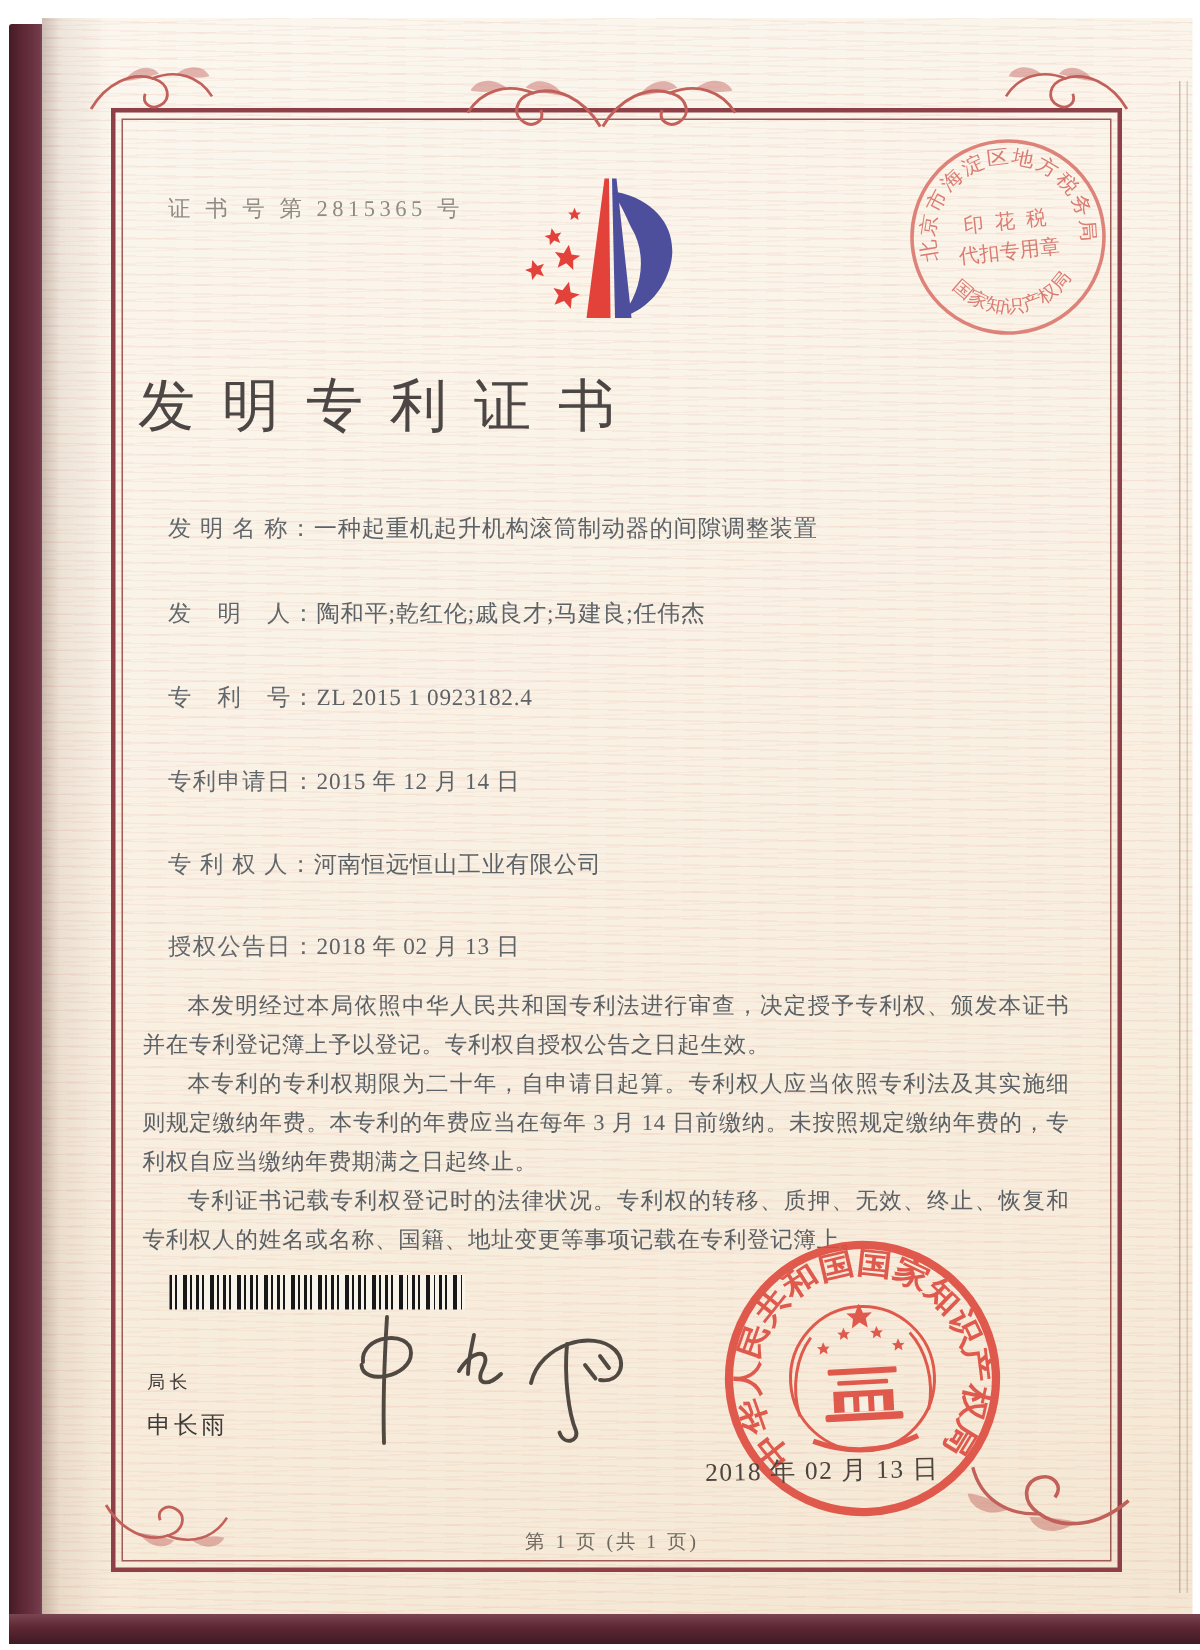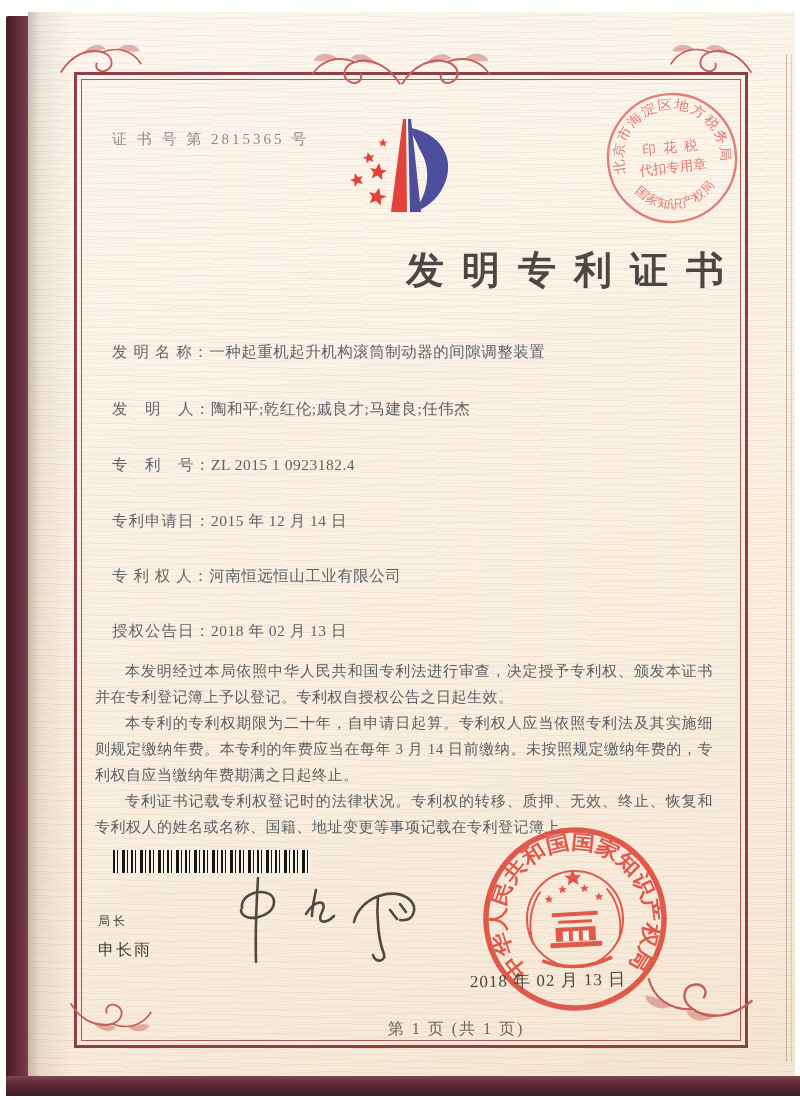--- a/index.html
+++ b/index.html
@@ -29,22 +29,22 @@
   }
   .page-edge{position:absolute;right:3px;top:42px;bottom:26px;width:4px;
     border-left:1px solid rgba(150,118,92,.45);border-right:1px solid rgba(150,118,92,.3);}
   
   .frame{position:absolute;left:46px;top:60px;width:668px;height:970px;
     border:3px solid #8d4048;}
   .frame .inner{position:absolute;inset:4px;border:1px solid #a05a56;}
   .fl{position:absolute;color:#c2605a;}
   
   .cert-no{position:absolute;left:84px;top:118px;font-size:15px;letter-spacing:3px;color:#8f8a84;}
-  .title{position:absolute;left:46px;top:233px;width:668px;text-align:right;
-    font-size:38px;letter-spacing:18px;text-indent:18px;color:#4c4745;font-weight:700;}
+  .title{position:absolute;left:46px;top:233px;width:668px;text-align:left;
+    font-size:38px;letter-spacing:18px;text-indent:18px;color:#4c4745;font-weight:400;}
   .field{position:absolute;left:84px;width:600px;font-size:15.5px;color:#62676c;white-space:nowrap;}
   .field .lab{letter-spacing:1px;}
   .field .val{letter-spacing:.5px;color:#5d6267;}
   .f0{top:330px}.f1{top:387px}.f2{top:443px}.f3{top:499px}.f4{top:554px}.f5{top:609px}
   .paras{position:absolute;left:67px;top:646px;width:618px;font-size:15px;line-height:26px;
     color:#5b6065;text-align:justify;}
   .paras p{margin:0;text-indent:2em;letter-spacing:.5px;}
   .barcode{position:absolute;left:85px;top:838px;width:197px;height:23px;
     background:repeating-linear-gradient(90deg,
       #171717 0 2px,#f8f4ea 2px 4px,#171717 4px 5px,#f8f4ea 5px 9px,
@@ -53,21 +53,21 @@
     color:#3f3b38;font-family:Liberation Serif, serif;}
   .director-name{position:absolute;left:70px;top:928px;font-size:16px;letter-spacing:2px;
     color:#3f3b38;font-family:Liberation Mono, monospace;}
   .signature{position:absolute;left:200px;top:856px;}
   .seal{position:absolute;left:452px;top:812px;transform:rotate(-3deg);opacity:.9;}
   .seal-date{position:absolute;left:442px;top:957px;font-size:17px;letter-spacing:1px;
     color:#4c443e;transform:rotate(-1deg);}
   .tax-stamp{position:absolute;left:574px;top:76px;transform:rotate(-6deg);opacity:.85;}
   .logo{position:absolute;left:292px;top:100px;}
   .footer{position:absolute;left:46px;top:1007px;width:668px;text-align:center;
-    font-size:16px;letter-spacing:2px;color:#6e675f;margin-left:48px;}
+    font-size:13px;letter-spacing:2px;color:#6e675f;}
 </style>
 </head>
 <body>
 
 <svg width="0" height="0" style="position:absolute" aria-hidden="true">
   <defs>
     <g id="flourish-shape">
       <path d="M2,46 C14,26 34,16 52,22 C64,26 66,38 57,43 C50,47 42,42 45,34" fill="none" stroke="currentColor" stroke-width="2.2"></path>
       <path d="M50,22 C70,14 88,20 98,36" fill="none" stroke="currentColor" stroke-width="2"></path>
       <path d="M28,24 C36,12 50,10 56,18 C47,21 37,23 28,24 Z" fill="currentColor" opacity="0.45"></path>

